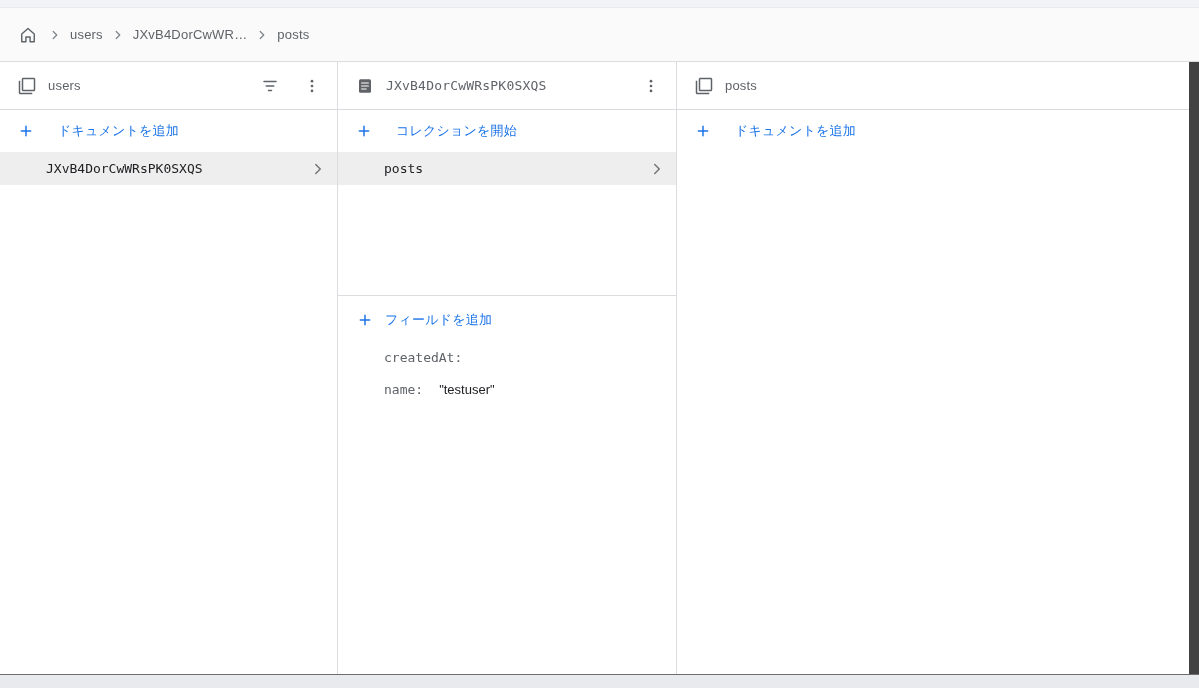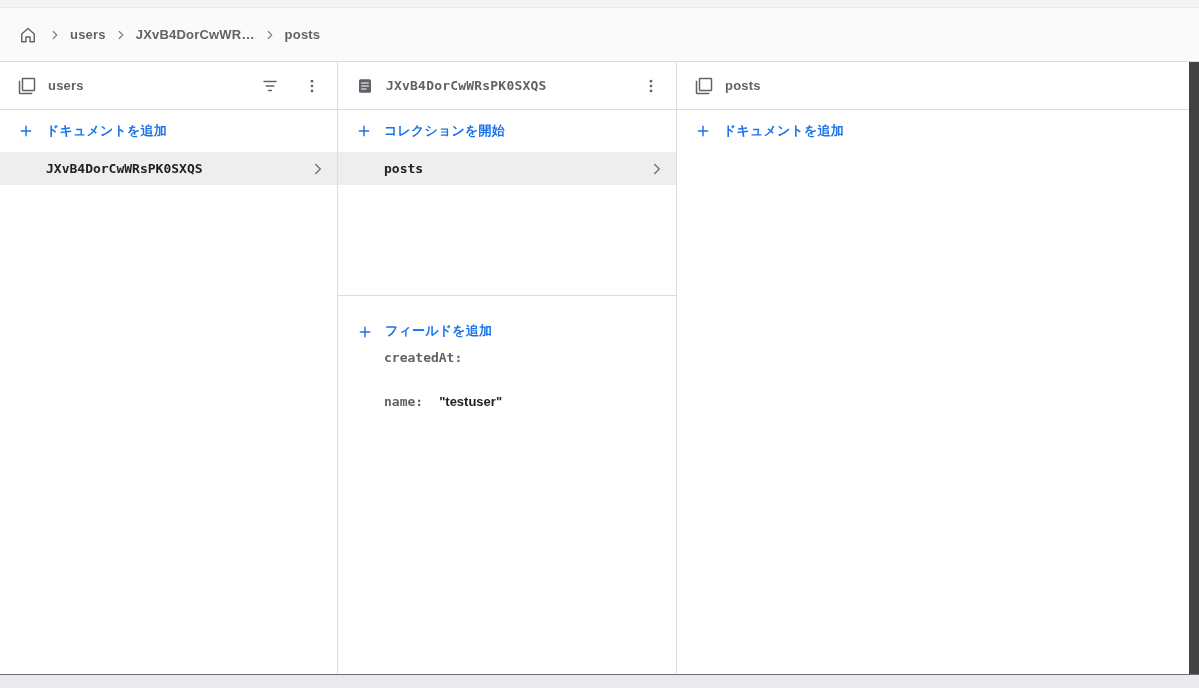--- a/index.html
+++ b/index.html
@@ -1,19 +1,19 @@
 <!DOCTYPE html>
 <html><head>
 <meta charset="utf-8">
 <style>
   * { margin:0; padding:0; box-sizing:border-box; }
   html,body { background:#e8eaed; }
   body { font-family:"Liberation Sans", sans-serif; -webkit-font-smoothing:antialiased; }
 
-  .screen { position:relative; width:1199px; height:688px; background:#fff; overflow:hidden;font-weight:bold; }
+  .screen { position:relative; width:1199px; height:688px; background:#fff; overflow:hidden; }
 
   .top-strip { position:absolute; top:0; left:0; right:0; height:8px;
                background:#f1f3f4; border-bottom:1px solid #e8eaed; }
 
   .breadcrumb-bar { position:absolute; top:8px; left:0; right:0; height:54px;
                     background:#fafafa; border-bottom:1px solid #dadce0;
                     display:flex; align-items:center; padding:0 16px; gap:8px; }
   .crumb { color:#5f6368; font-size:13px; letter-spacing:.2px; cursor:pointer; white-space:nowrap; }
   .crumb-sep { display:flex; align-items:center; }
 
@@ -25,42 +25,42 @@
   .panel.p-posts { flex:1 1 auto; border-right:none; }
 
   .panel-header { height:48px; flex:0 0 48px; border-bottom:1px solid #dadce0;
                   display:flex; align-items:center; padding:0 10px 0 18px; gap:12px; }
   .panel-title { color:#5f6368; font-size:13px; letter-spacing:.2px; flex:1 1 auto;
                  white-space:nowrap; overflow:hidden; text-overflow:ellipsis; }
   .panel-title.mono { font-family:"DejaVu Sans Mono", monospace; font-size:13px; }
   .icon-btn { width:30px; height:30px; flex:0 0 auto; display:flex; align-items:center;
               justify-content:center; cursor:pointer; border-radius:50%; }
 
-  .add-row { height:42px; flex:0 0 42px; display:flex; align-items:center; gap:12px;
+  .add-row { height:42px; flex:0 0 42px; display:flex; align-items:center; gap:24px;
              padding:0 18px; cursor:pointer; }
   .add-label { color:#1a73e8; font-size:13px; letter-spacing:.2px; }
 
   .doc-row { height:33px; flex:0 0 33px; display:flex; align-items:center;
              padding:0 10px 0 46px; cursor:pointer; }
   .doc-row .row-label { font-family:"DejaVu Sans Mono", monospace; font-size:13px;
                         color:#5f6368; white-space:nowrap; overflow:hidden; text-overflow:ellipsis; }
   .doc-row.selected { background:#eeeeee; }
   .doc-row.selected .row-label { color:#202124; }
   .doc-row.dim .row-label { color:#9aa0a6; }
   .doc-row .chev { margin-left:auto; display:flex; align-items:center; }
 
   .collections-block { height:185px; flex:0 0 185px; display:flex; flex-direction:column; }
   .divider { border-top:1px solid #dadce0; }
 
   .fields-block { padding-top:4px; }
-  .add-field-row { height:40px; display:flex; align-items:flex-end; gap:12px;
+  .add-field-row { height:40px; display:flex; align-items:center; gap:12px;
                    padding:0 18px 0 19px; cursor:pointer; }
   .field-row { display:flex; gap:16px; padding:0 14px 0 46px; margin-top:8px;
                font-size:13px; line-height:20px; cursor:pointer; }
-  .field-row + .field-row { margin-top:24px; }
+  .field-row + .field-row { margin-top:12px; }
   .field-label { font-family:"DejaVu Sans Mono", monospace; font-size:13px;
                  color:#5f6368; white-space:nowrap; }
   .field-value { color:#202124; max-width:158px; }
 
   .right-edge { position:absolute; top:62px; right:0; bottom:14px; width:10px; background:#424242; }
   .bottom-edge { position:absolute; left:0; right:0; bottom:0; height:14px;
                  background:#e8eaed; border-top:1px solid #6d6d6d; }
 
   svg { display:block; }
 </style>

